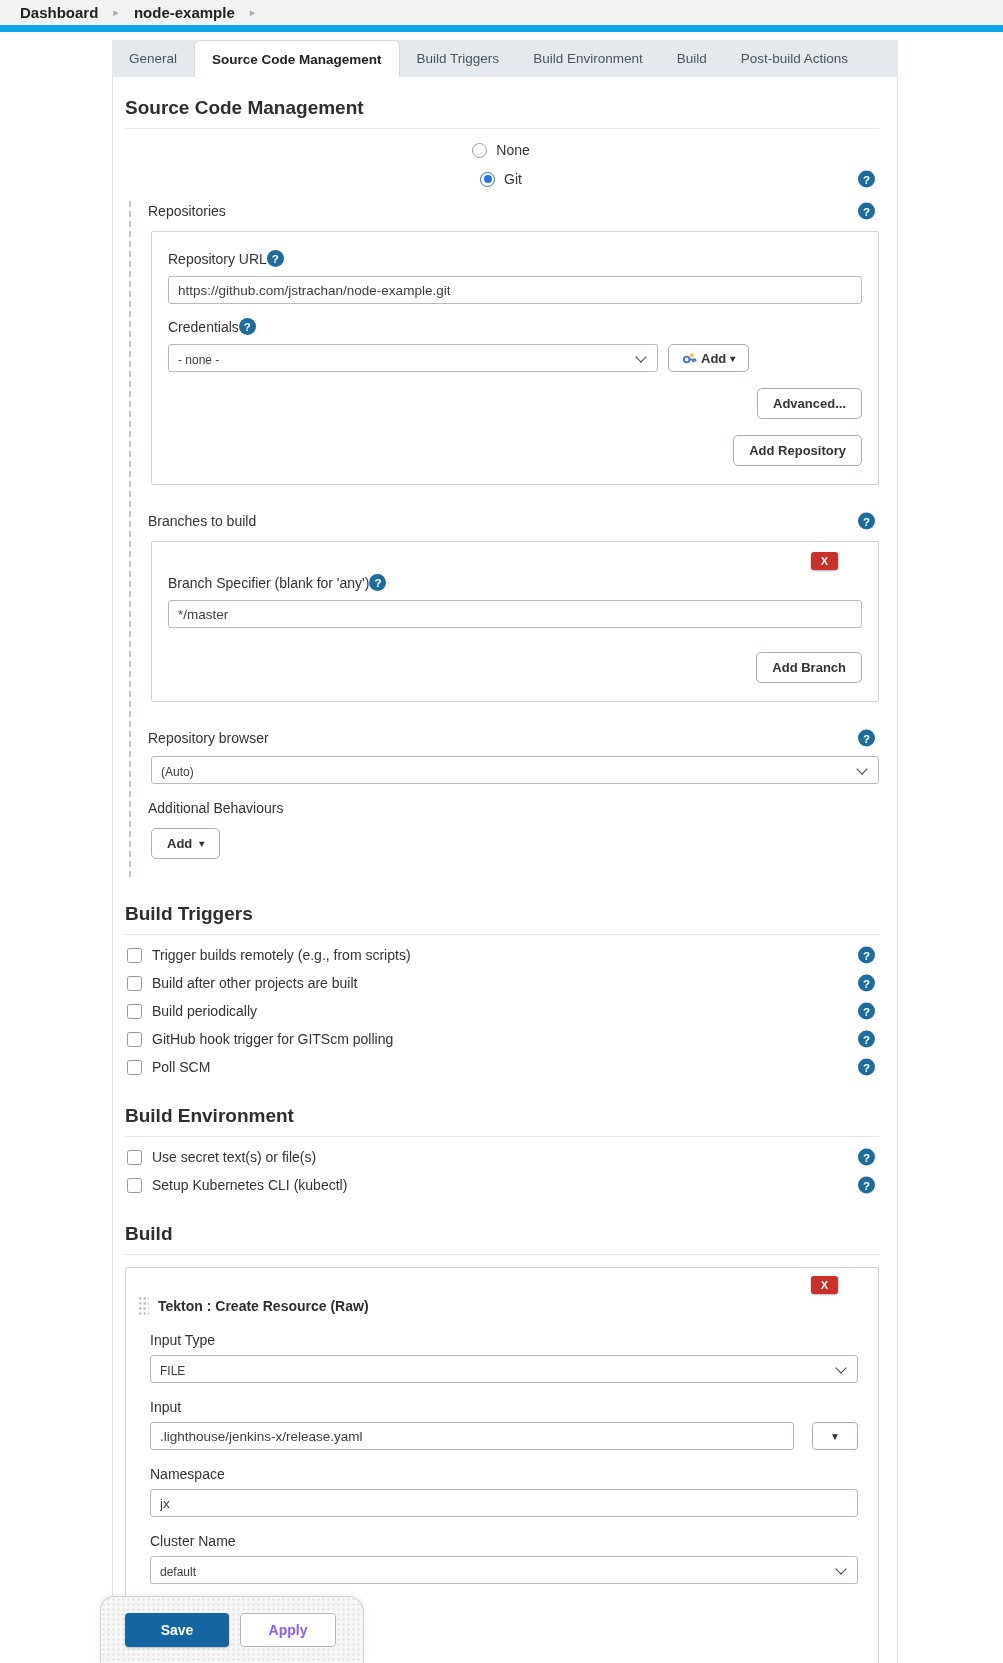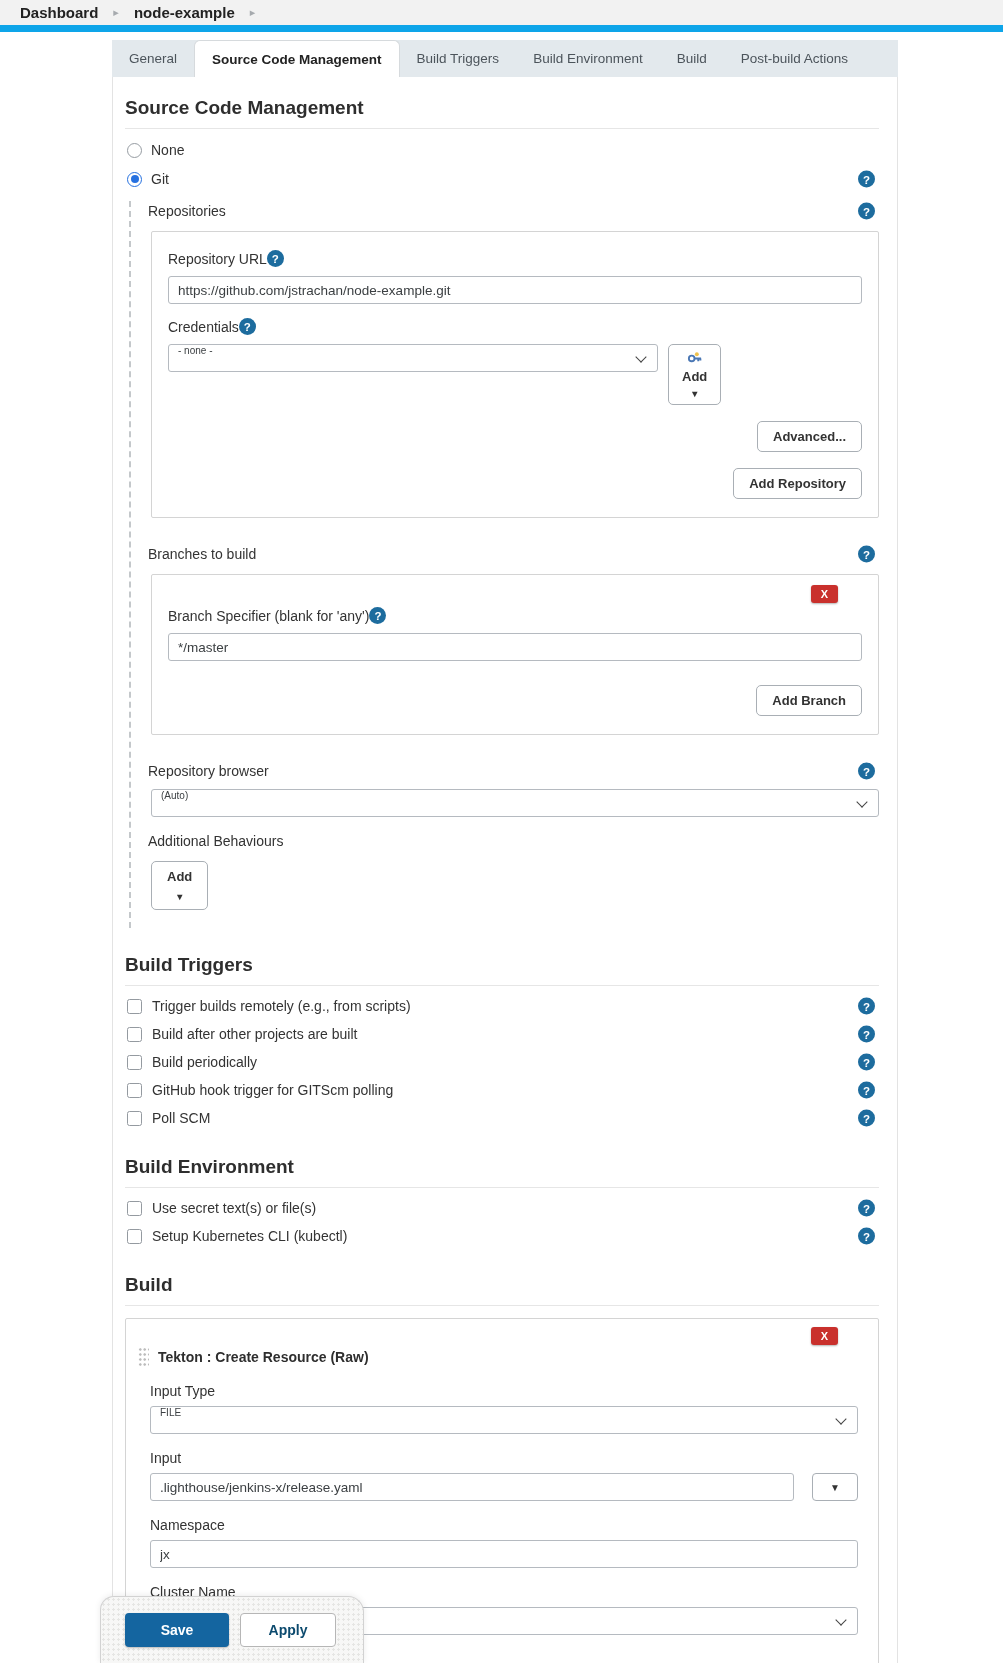--- a/index.html
+++ b/index.html
@@ -27,44 +27,44 @@
   h1.section-h { font-size:19px; font-weight:700; color:#2e2e2e;
     margin:0 18px 0 12px; padding:20px 0 9px 0; border-bottom:1px solid #e6e6e6; }
   .hrow { position:relative; }
   .help { width:17px; height:17px; border-radius:50%; background:#1d6c9e; color:#fff;
     font-size:11.5px; font-weight:700; display:inline-flex; align-items:center;
     justify-content:center; cursor:pointer; flex:0 0 auto; }
   .help-abs { position:absolute; right:0; top:50%; transform:translateY(-50%); }
   .text-input { height:28px; width:100%; border:1px solid #b5bac0; border-radius:3px;
     padding:0 9px; font-size:13.5px; color:#3c4043; font-family:inherit; background:#fff; }
   .select { position:relative; height:28px; border:1px solid #b5bac0; border-radius:3px;
-    background:#fff; display:flex; align-items:flex-start; padding:0 28px 16px 9px;
-    font-size:10px; color:#3c4043; cursor:pointer; }
+    background:#fff; display:flex; align-items:flex-end; padding:0 28px 4px 9px;
+    font-size:12px; color:#3c4043; cursor:pointer; }
   .select::after { content:""; position:absolute; right:12px; top:8px; width:7px; height:7px;
     border-right:1.7px solid #444; border-bottom:1.7px solid #444; transform:rotate(45deg); }
   .btn { background:#fff; border:1px solid #a9afb5; border-radius:5px; padding:7px 15px;
-    font-size:13px; font-weight:700; color:#333; font-family:inherit; cursor:pointer;flex-direction:column; }
+    font-size:13px; font-weight:700; color:#333; font-family:inherit; cursor:pointer; }
   .del-btn { background:#c9302c; color:#fff; font-weight:700; font-size:11px; border:none;
     border-radius:3px; width:27px; height:18px; line-height:18px; text-align:center;
     cursor:pointer; box-shadow:0 1px 2px rgba(0,0,0,.3); padding:0; }
   .field-label { font-size:14px; color:#333; }
   .checkbox { width:15px; height:15px; border:1px solid #949aa0; border-radius:2.5px;
     background:#fff; flex:0 0 auto; cursor:pointer; position:relative; }
   .checkbox.checked { background:#2671e0; border-color:#2671e0; }
   .checkbox.checked::after { content:""; position:absolute; left:4.5px; top:1px;
     width:4px; height:8px; border-right:2px solid #fff; border-bottom:2px solid #fff;
     transform:rotate(45deg); }
   .radio { width:15px; height:15px; border:1px solid #969ca2; border-radius:50%;
     background:#fff; flex:0 0 auto; cursor:pointer; position:relative; }
   .radio.checked { border:1.5px solid #2671e0; }
   .radio.checked::after { content:""; position:absolute; inset:2.5px; background:#2671e0;
     border-radius:50%; }
 
   
-  .opt-row { display:flex; align-items:center; gap:9px; margin:13px 22px 0 14px; font-size:14px; }
+  .opt-row { display:flex; align-items:center; gap:9px; margin:13px 22px 0 14px; font-size:14px;justify-content:center; }
   .scm-tree { margin:14px 0 0 16px; border-left:2px dashed #c4c8cb; padding-bottom:2px; }
   .tree-label-row { margin:0 22px 0 17px; font-size:14px; position:relative; padding:2px 0; }
   .group-box { margin:10px 18px 0 20px; border:1px solid #d4d4d4; border-radius:2px;
     background:#fff; position:relative; padding:18px 16px 18px 16px; }
   .box-label-row { display:flex; align-items:center; margin-bottom:9px; }
   .cred-row { display:flex; gap:10px; margin-top:9px; align-items:stretch; }
   .cred-select { width:490px; }
   .add-cred-btn { display:flex; align-items:center; gap:4px; padding:5px 13px; }
   .right-row { display:flex; justify-content:flex-end; margin-top:16px; }
   .box-x-row { display:flex; justify-content:flex-end; margin:-8px 24px 4px 0; }
@@ -100,21 +100,21 @@
   .save-panel { position:absolute; left:100px; bottom:0; width:264px; height:67px;
     background-color:#f7f7f6;
     background-image:radial-gradient(#e5e5e3 1px, transparent 1.15px);
     background-size:5px 5px;
     border:1px solid #d2d2d2; border-bottom:none; border-radius:14px 16px 0 0;
     box-shadow:0 -1px 6px rgba(0,0,0,.08);
     display:flex; align-items:center; padding-left:24px; gap:11px; z-index:5; }
   .save-btn { background:#1465a0; color:#fff; font-weight:700; font-size:14px;
     width:104px; padding:9px 0; border:none; border-radius:4px; cursor:pointer;
     font-family:inherit; box-shadow:0 1px 2px rgba(0,0,0,.25); }
-  .apply-btn { background:#fff; color:#0c4a6e; font-weight:700; font-size:14px;
+  .apply-btn { background:#fff; color:#8b5cf6; font-weight:700; font-size:14px;
     width:96px; padding:8px 0; border:1px solid #b6b6b6; border-radius:4px;
     cursor:pointer; font-family:inherit; }
 
   .key-icon { width:15px; height:15px; display:inline-block; }
 </style>
 </head>
 <body>
 
 <div class="breadcrumb-bar">
   <span class="crumb">Dashboard</span>

